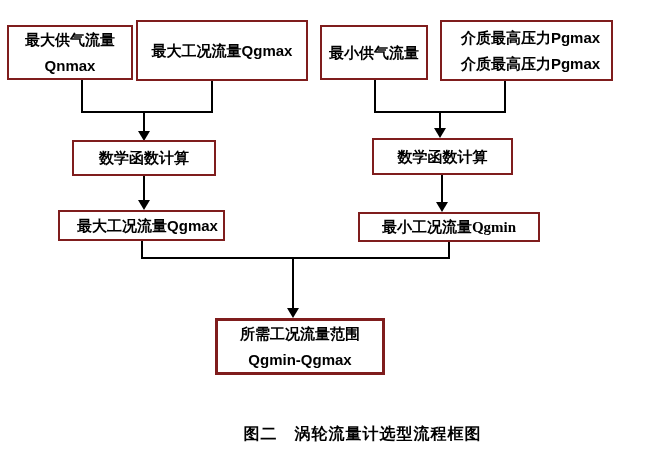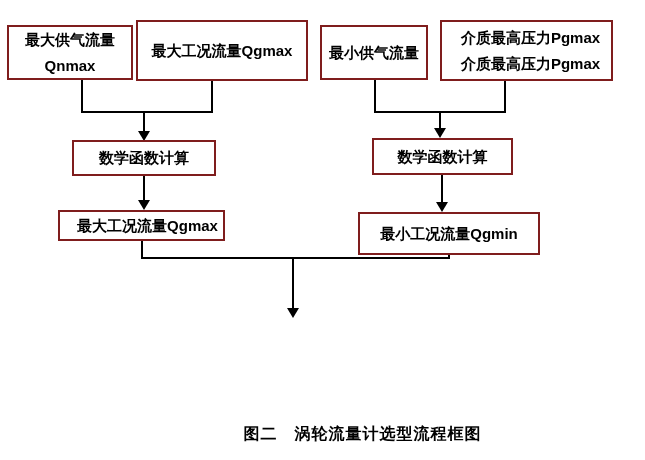--- a/index.html
+++ b/index.html
@@ -39,21 +39,21 @@
     z-index: 2;
   }
   .box span { display: block; }
   #b1 { left: 7px;   top: 25px;  width: 126px; height: 55px; }
   #b2 { left: 136px; top: 20px;  width: 172px; height: 61px; }
   #b3 { left: 320px; top: 25px;  width: 108px; height: 55px; }
   #b4 { left: 440px; top: 20px;  width: 173px; height: 61px; padding-left: 8px; }
   #b5 { left: 72px;  top: 140px; width: 144px; height: 36px; }
   #b6 { left: 372px; top: 138px; width: 141px; height: 37px; }
   #b7 { left: 58px;  top: 210px; width: 167px; height: 31px; padding-left: 12px; }
-  #b8 { left: 358px; top: 212px; width: 182px; height: 43px; }
+  #b8 { left: 358px; top: 212px; width: 182px; height: 30px; font-family: Liberation Serif, serif; }
   #b9 { left: 215px; top: 318px; width: 170px; height: 57px; border-width: 3px; }
   .caption {
     position: absolute;
     left: 0;
     top: 424px;
     width: 100%;
     text-align: center;
     font-weight: bold;
     font-size: 16px;
     letter-spacing: 1px;
@@ -129,16 +129,20 @@
   </div>
 
   <div class="box" id="b7">
     <span>最大工况流量Qgmax</span>
   </div>
 
   <div class="box" id="b8">
     <span>最小工况流量Qgmin</span>
   </div>
 
+  <div class="box" id="b9">
+    <span>所需工况流量范围</span>
+    <span>Qgmin-Qgmax</span>
+  </div>
 
   <div class="caption">图二　涡轮流量计选型流程框图</div>
 
 </div>
 
 </body></html>

